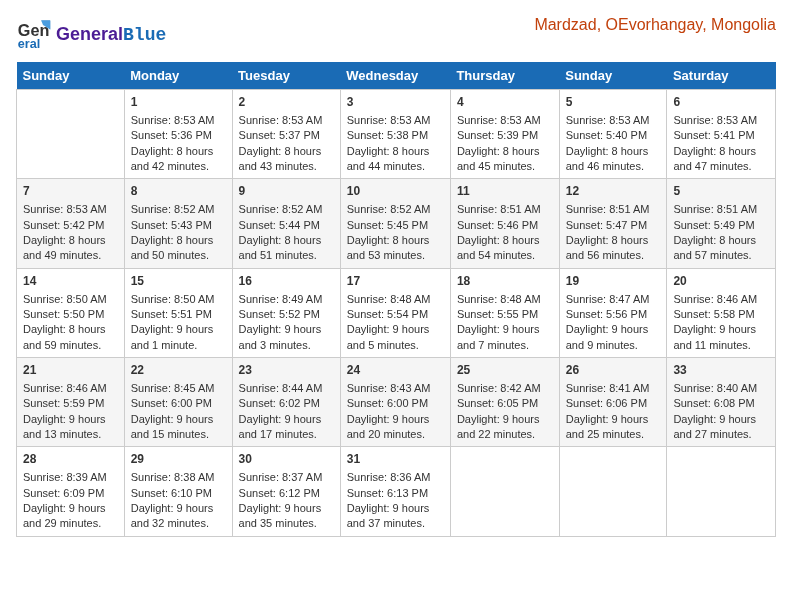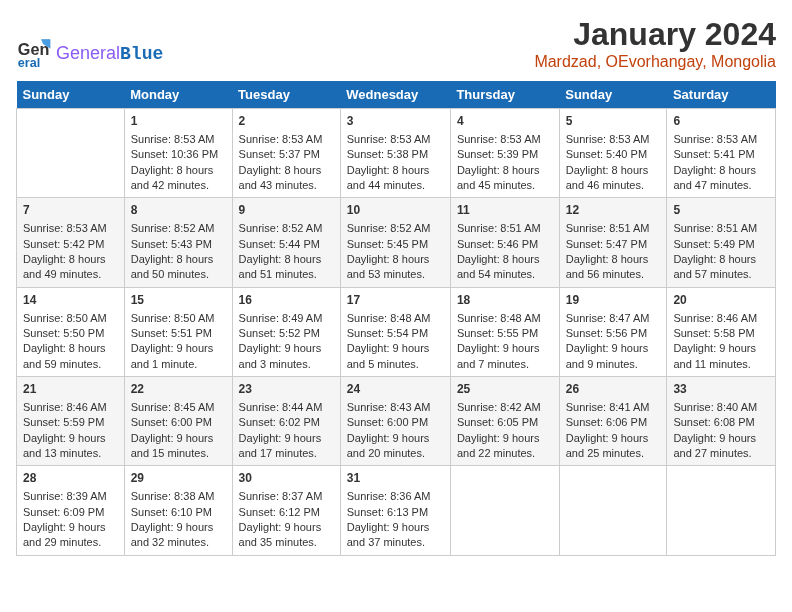--- a/index.html
+++ b/index.html
@@ -6,32 +6,32 @@
     body {
       font-family: Arial, sans-serif;
       background: #fff;
       width: 792px;
       min-height: 612px;
       padding: 16px;
     }
     .header-area {
       display: flex;
       justify-content: space-between;
-      align-items: flex-end;
+      align-items: flex-start;
       margin-bottom: 10px;
     }
     .logo {
       display: flex;
       align-items: center;
       gap: 4px;
     }
     .logo-text-general {
       font-size: 18px;
-      font-weight: normal;
-      color: #8b5cf6;
+      font-weight: bold;
+      color: #4c1d95;
     }
     .logo-text-blue {
       font-size: 18px;
       font-weight: bold;
       color: #1a6bb5;
       font-family: Liberation Mono, monospace;
     }
     .logo-icon {
       width: 36px;
       height: 36px;
@@ -100,21 +100,20 @@
       <polygon points="28,5 38,5 38,15 30,10" fill="#4a9de0"></polygon>
     </svg>
     <div>
       <div style="display:flex; align-items:baseline;">
         <span class="logo-text-general">General</span>
         <span class="logo-text-blue">Blue</span>
       </div>
     </div>
   </div>
   <div class="title-area">
-    <div class="month-title">January 2024</div>
     <div class="location-title">Mardzad, OEvorhangay, Mongolia</div>
   </div>
 </div>
 
 <table class="calendar-table">
   <thead>
     <tr>
     <th>Sunday</th>
         <th>Monday</th>
         <th>Tuesday</th>
@@ -123,21 +122,21 @@
         <th>Sunday</th>
         <th>Saturday</th>
       </tr>
   </thead>
   <tbody id="calendar-body">
   <tr>
         <td class="empty-cell"></td>
         <td>
           <span class="day-number">1</span>
           <div>Sunrise: 8:53 AM</div>
-          <div>Sunset: 10:36 PM</div>
+          <div>Sunset: 5:36 PM</div>
           <div>Daylight: 8 hours</div>
           <div>and 42 minutes.</div>
         </td>
         <td>
           <span class="day-number">2</span>
           <div>Sunrise: 8:53 AM</div>
           <div>Sunset: 5:37 PM</div>
           <div>Daylight: 8 hours</div>
           <div>and 43 minutes.</div>
         </td>

